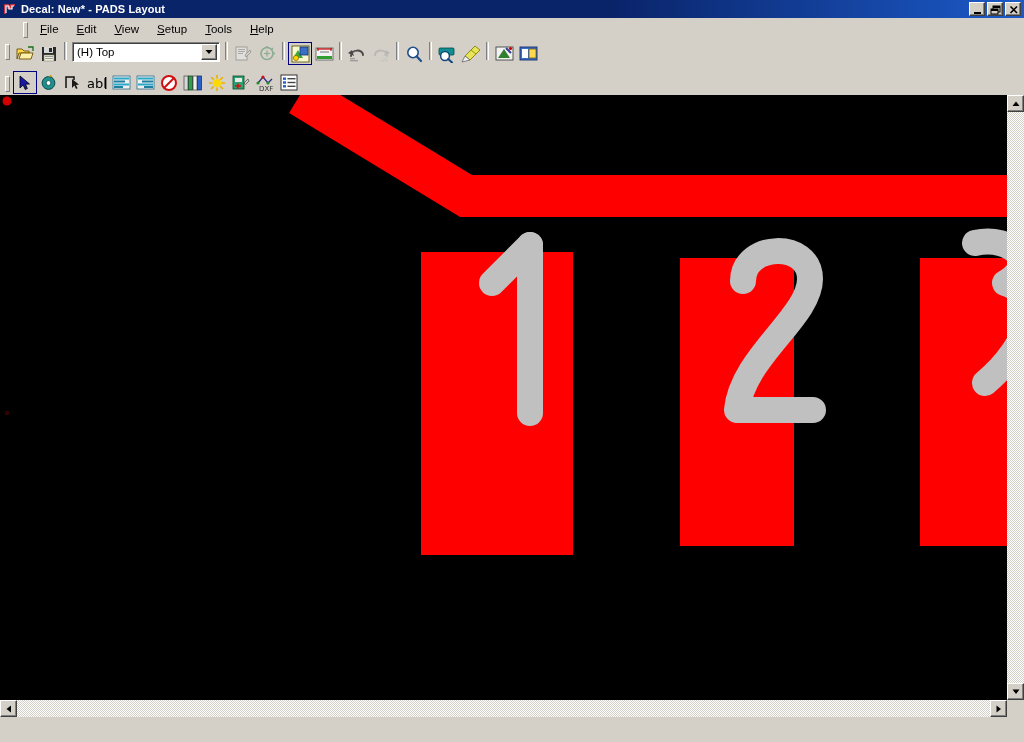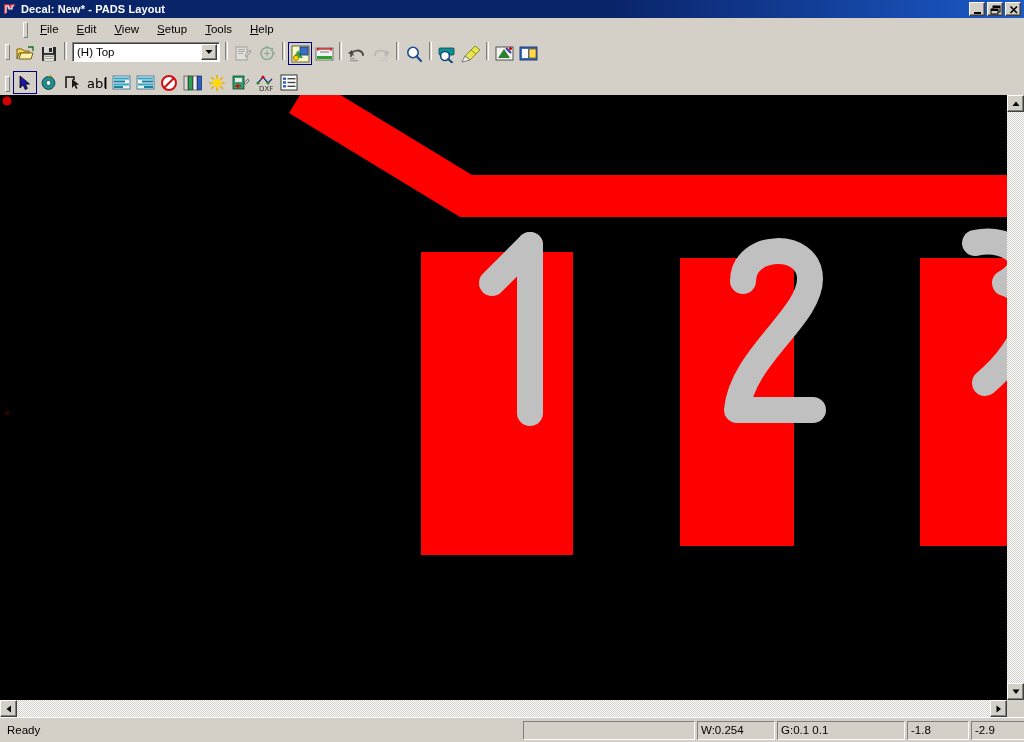--- a/index.html
+++ b/index.html
@@ -630,22 +630,14 @@
       <div class="sb-btn" style="right:0; top:0;">
         <svg width="6" height="8" viewBox="0 0 6 8">
             <path d="M0.5 0.5 L5 4 L0.5 7.5 Z" fill="#000"></path>
           </svg>
       </div>
     </div>
 
     <div class="sb-corner"></div>
   </div>
 
-  <div id="statusbar">
-    <div class="sb-pane" id="pane-ready">Ready</div>
-    <div class="sb-pane" id="pane-msg"></div>
-    <div class="sb-pane" id="pane-width">W:0.254</div>
-    <div class="sb-pane" id="pane-grid">G:0.1 0.1</div>
-    <div class="sb-pane" id="pane-x">-1.8</div>
-    <div class="sb-pane" id="pane-y">-2.9</div>
-  </div>
 
 </div>
 
 </body></html>

